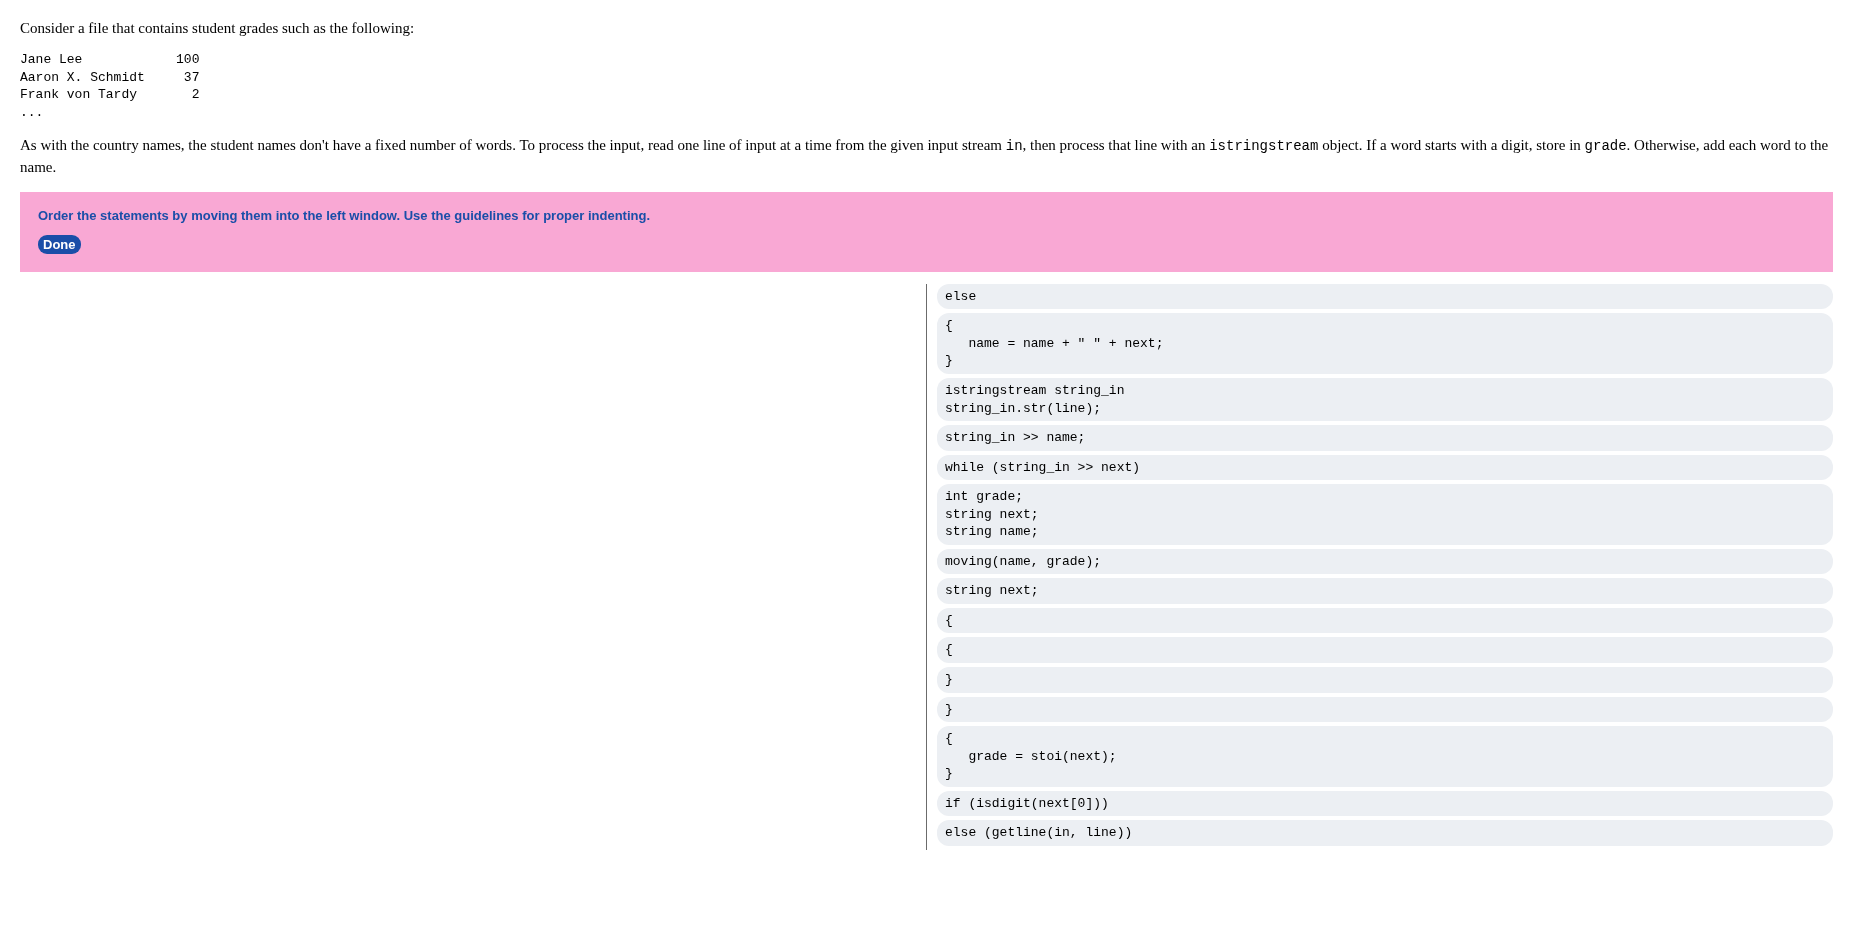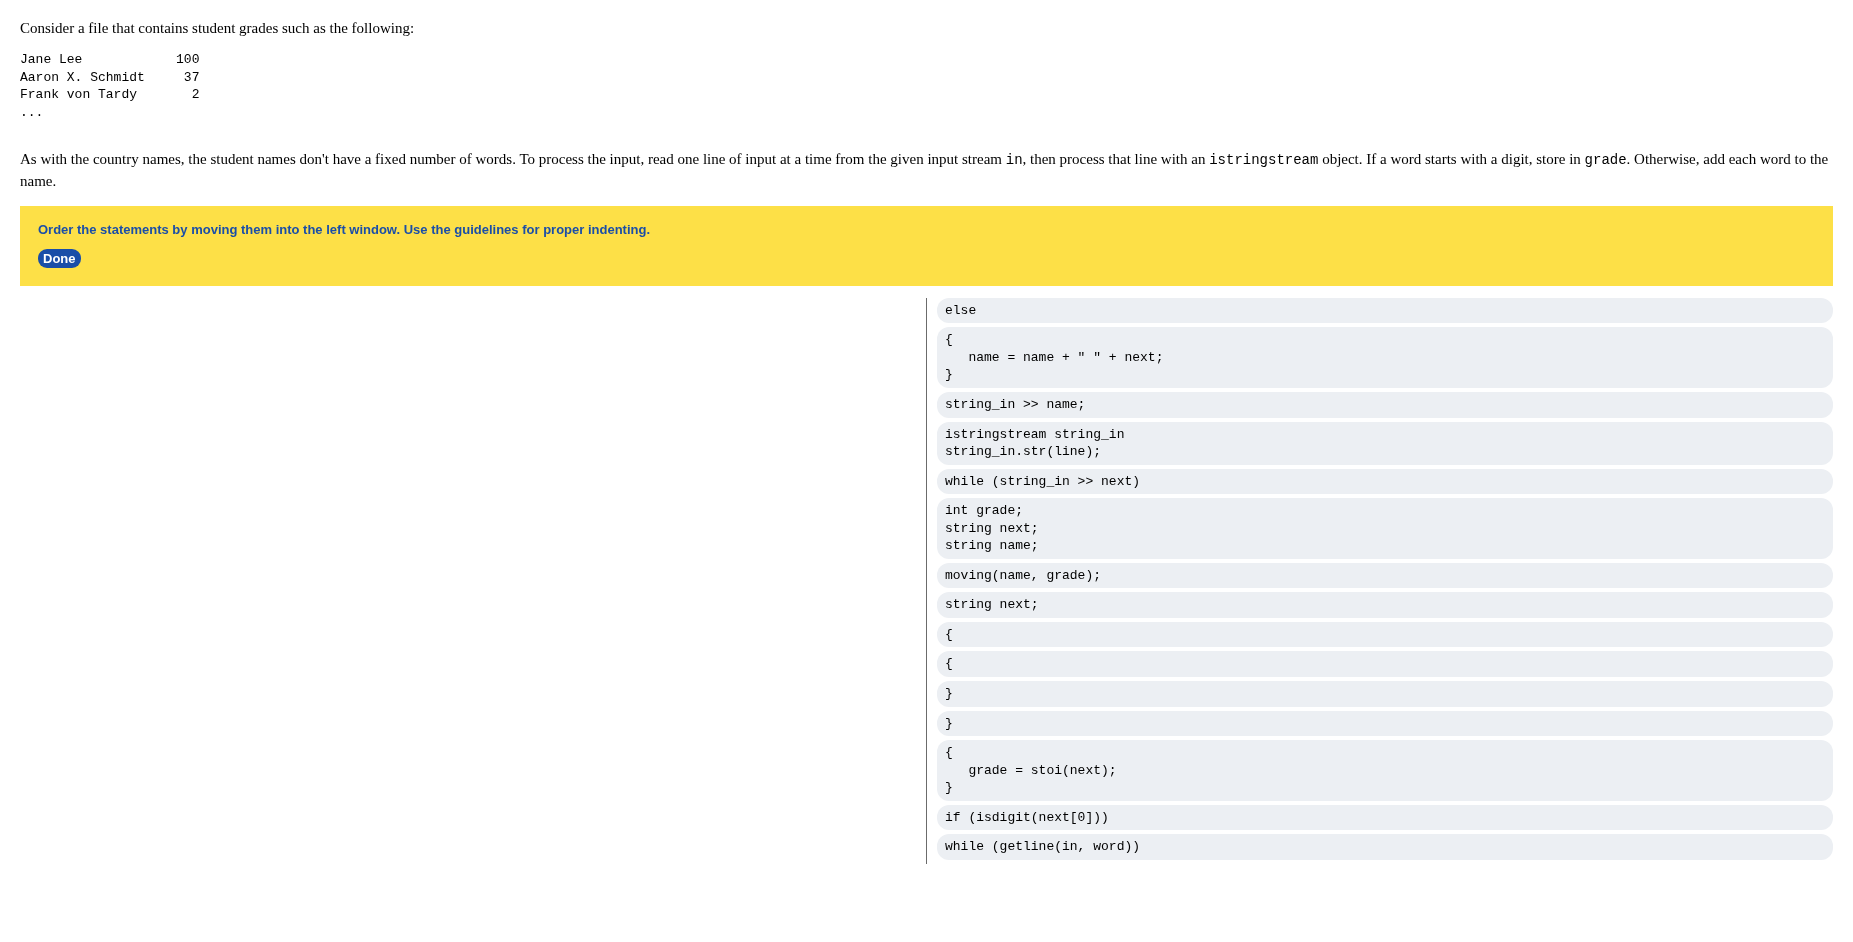--- a/index.html
+++ b/index.html
@@ -19,29 +19,29 @@
     line-height: 1.4;
   }
   .code-inline {
     font-family: 'Consolas', 'Courier New', monospace;
     font-size: 14px;
   }
   .pre-data {
     font-family: 'Consolas', 'Courier New', monospace;
     font-size: 13px;
     white-space: pre;
-    margin: 10px 0 28px 0;
+    margin: 10px 0 14px 0;
     line-height: 1.35;
   }
   .explain {
     margin: 4px 0 14px 0;
     line-height: 1.4;
   }
   .instruction-box {
-    background: #fde047;
+    background: #f9a8d4;
     padding: 16px 18px 18px 18px;
     margin: 0 0 0 0;
   }
   .instruction-text {
     font-family: Verdana, Geneva, sans-serif;
     font-size: 13px;
     font-weight: bold;
     color: #1a4ea8;
     margin-bottom: 12px;
   }
@@ -109,32 +109,32 @@
 </div>
 
 <div class="work-area">
   <div class="left-panel"></div>
   <div class="divider"></div>
   <div class="right-panel" id="stmt-container">
       <div class="stmt">else</div>
       <div class="stmt">{
    name = name + " " + next;
 }</div>
-      <div class="stmt">string_in &gt;&gt; name;</div>
       <div class="stmt">istringstream string_in
 string_in.str(line);</div>
+      <div class="stmt">string_in &gt;&gt; name;</div>
       <div class="stmt">while (string_in &gt;&gt; next)</div>
       <div class="stmt">int grade;
 string next;
 string name;</div>
       <div class="stmt">moving(name, grade);</div>
       <div class="stmt">string next;</div>
       <div class="stmt">{</div>
       <div class="stmt">{</div>
       <div class="stmt">}</div>
       <div class="stmt">}</div>
       <div class="stmt">{
    grade = stoi(next);
 }</div>
       <div class="stmt">if (isdigit(next[0]))</div>
-      <div class="stmt">while (getline(in, word))</div>
+      <div class="stmt">else (getline(in, line))</div>
     </div>
 </div>
 
 </body></html>

